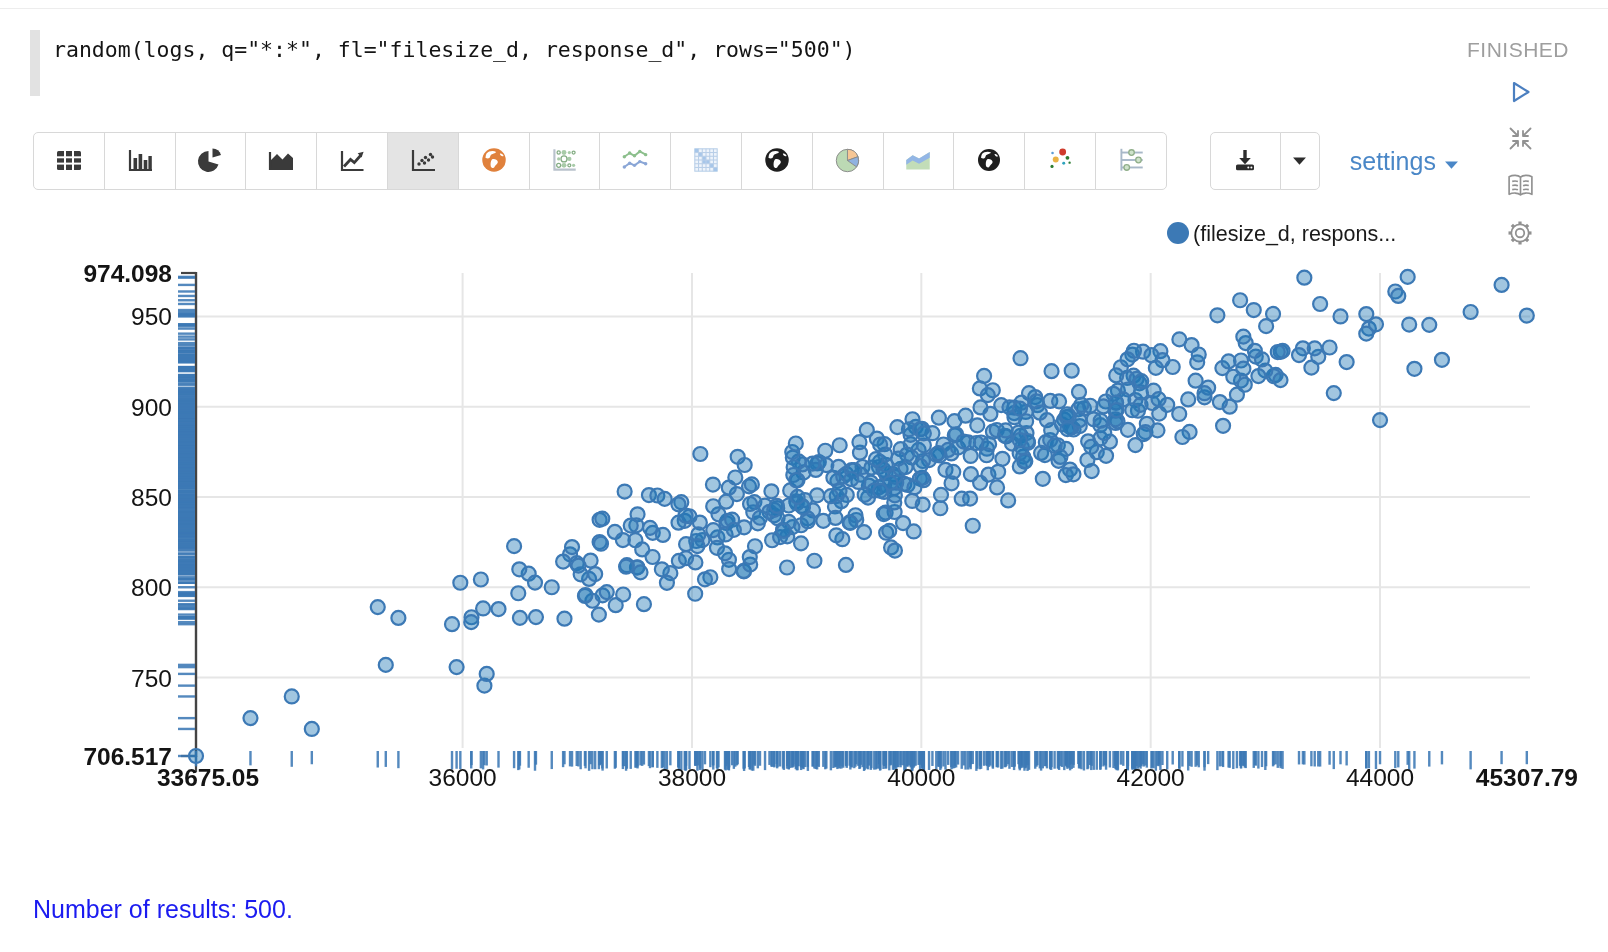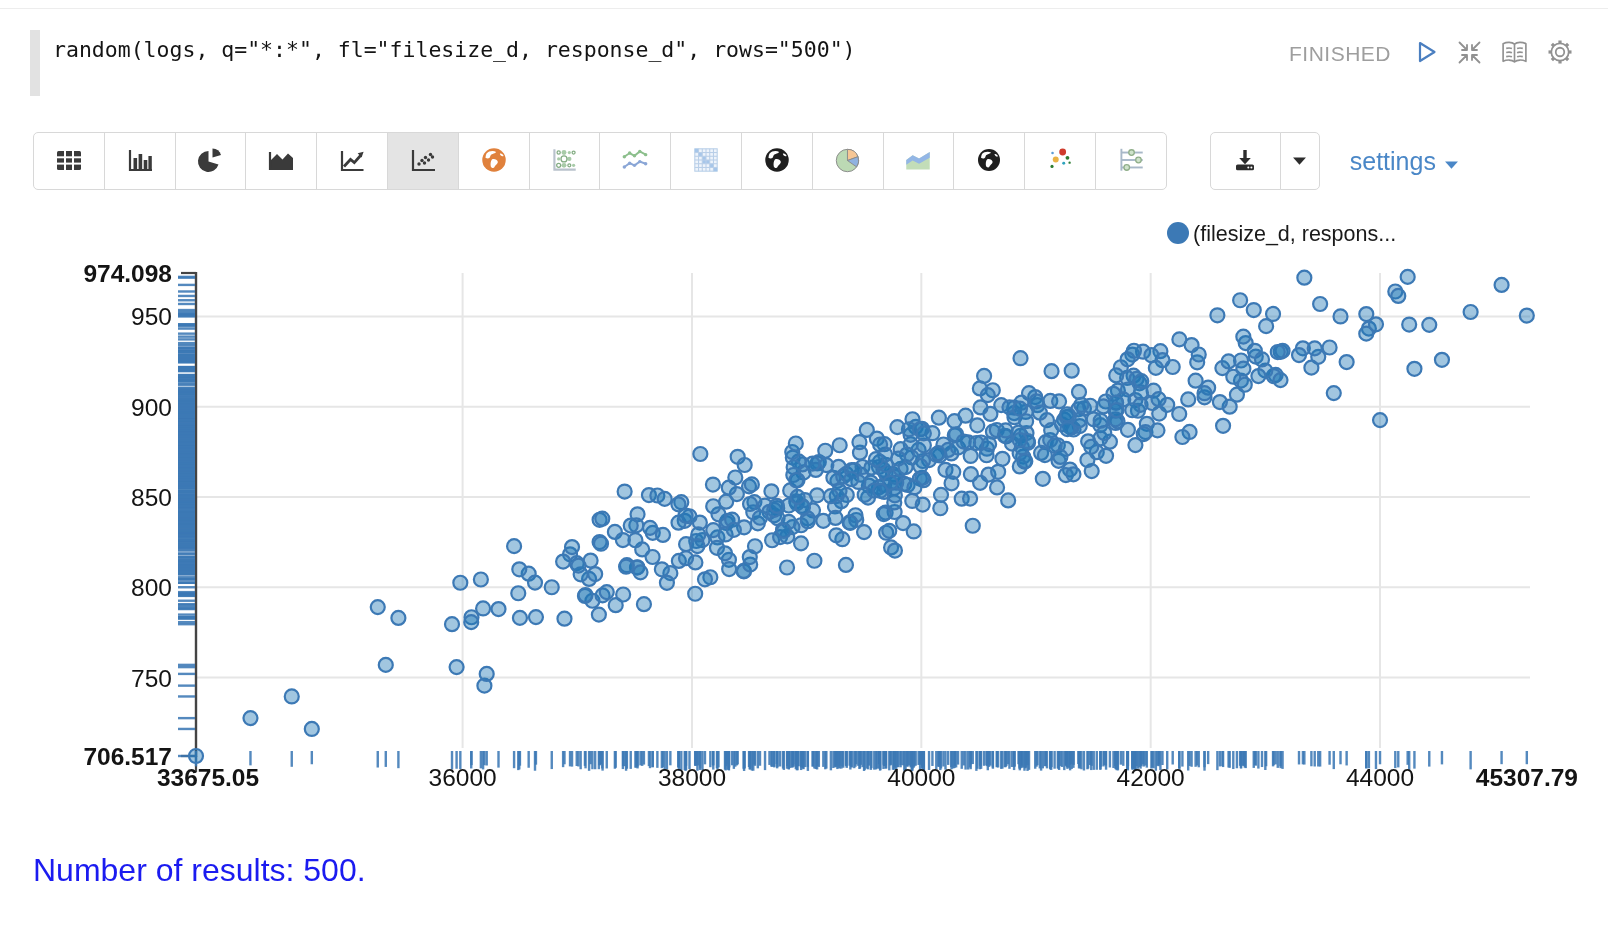--- a/index.html
+++ b/index.html
@@ -5,21 +5,21 @@
   html,body{margin:0;padding:0;background:#fff;}
   body{width:1608px;height:952px;position:relative;overflow:hidden;
        font-family:"Liberation Sans",sans-serif;color:#111;}
   .top-line{position:absolute;top:8px;left:0;width:100%;height:1px;background:#ededed;}
 
   
   .para-header{position:absolute;top:30px;left:30px;right:34px;display:flex;align-items:flex-start;}
   .gutter{width:10px;height:66px;background:#e2e2e2;margin-right:13px;flex:none;}
   .query{font-family:"DejaVu Sans Mono",monospace;font-size:21.5px;line-height:28px;
          padding-top:6px;color:#141414;white-space:pre;}
-  .controls{margin-left:auto;display:flex;align-items:center;gap:17px;padding-top:8px;}
+  .controls{margin-left:auto;display:flex;align-items:center;gap:17px;padding-top:8px;flex-direction:column;}
   .status{color:#9e9e9e;font-size:21px;letter-spacing:.5px;margin-right:5px;}
   .icon-btn{background:none;border:none;padding:0;margin:0;cursor:pointer;display:flex;align-items:center;}
 
   
   .toolbar{position:absolute;top:132px;left:33px;right:33px;display:flex;align-items:center;}
   .chart-group{display:flex;}
   .chart-btn{width:71.8px;height:58px;background:#fff;border:1px solid #d8d8d8;margin-left:-1px;
              display:flex;align-items:center;justify-content:center;padding:0;cursor:pointer;}
   .chart-btn:first-child{margin-left:0;border-radius:5px 0 0 5px;}
   .chart-btn:last-child{border-radius:0 5px 5px 0;}
@@ -27,21 +27,21 @@
   .dl-group{display:flex;margin-left:43px;}
   .dl-btn{width:71px;height:58px;background:#fff;border:1px solid #d8d8d8;display:flex;
           align-items:center;justify-content:center;padding:0;cursor:pointer;border-radius:5px 0 0 5px;}
   .dl-caret{width:40px;height:58px;background:#fff;border:1px solid #d8d8d8;margin-left:-1px;
             display:flex;align-items:center;justify-content:center;padding:0;cursor:pointer;border-radius:0 5px 5px 0;}
   .settings{margin-left:30px;display:flex;align-items:center;gap:8px;color:#4a87c7;
             font-size:25px;cursor:pointer;background:none;border:none;padding:0;}
 
   #chart-svg{position:absolute;left:0;top:200px;font-family:"Liberation Sans",sans-serif;}
 
-  .footer-text{position:absolute;left:33px;top:852px;font-size:32px;color:#1b1bf0;}
+  .footer-text{position:absolute;left:33px;top:895px;font-size:25px;color:#1b1bf0;}
 </style>
 </head>
 <body>
 
 <div class="top-line"></div>
 
 <div class="para-header">
   <div class="gutter"></div>
   <div class="query">random(logs, q="*:*", fl="filesize_d, response_d", rows="500")</div>
   <div class="controls">

